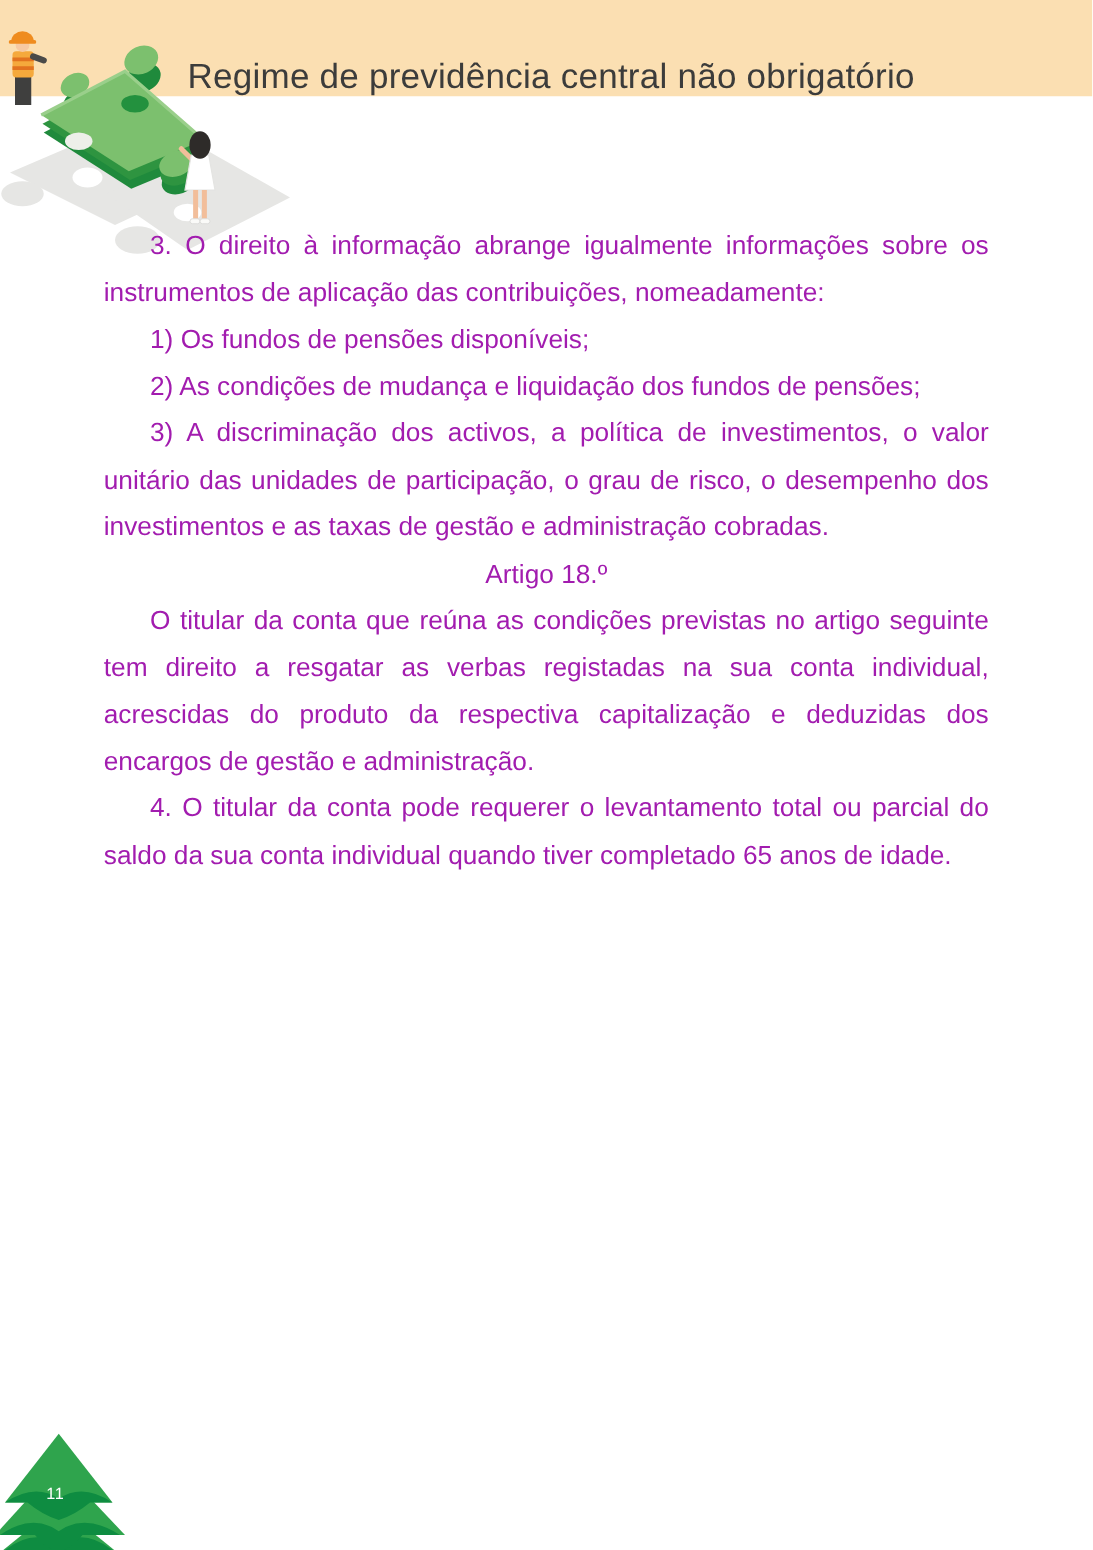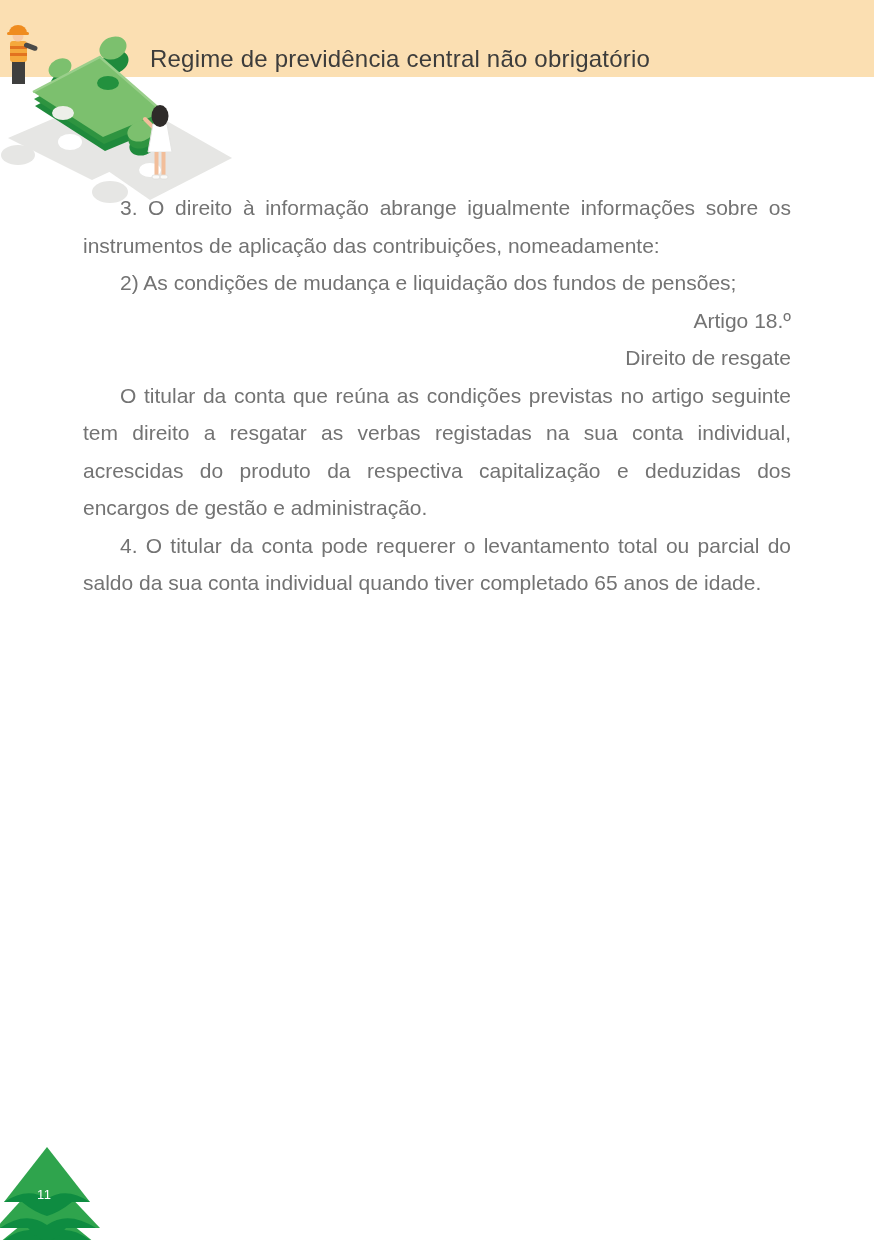--- a/index.html
+++ b/index.html
@@ -6,35 +6,34 @@
   .page {
     position:relative; width:874px; height:1240px; overflow:hidden;
     background:#ffffff; font-family:"Liberation Sans", sans-serif;
   }
   .band {
     position:absolute; left:0; top:0; width:874px; height:77px;
     background:#FBDFB2;
   }
   .title {
     position:absolute; left:150px; top:45px; margin:0;
-    font-size:24px; font-weight:normal; color:#3C3C3B; letter-spacing:0.2px;
+    font-size:28px; font-weight:normal; color:#3C3C3B; letter-spacing:0.2px;
     white-space:nowrap;
   }
   .puzzle-svg { position:absolute; left:0; top:20px; }
   .content {
     position:absolute; left:83px; top:178px; width:708px;
-    font-size:21px; line-height:37.5px; color:#737373;
+    font-size:21px; line-height:37.5px; color:#a21caf;
     text-align:justify;
-    margin-top:11px;
   }
   .content p, .content h2 {
     margin:0; padding:0; font-size:21px; font-weight:normal; line-height:37.5px;
   }
   .para { text-indent:37px; }
-  .heading { text-align:right; text-indent:0; }
+  .heading { text-align:center; text-indent:0; }
   .space-before { margin-top:37.5px; }
   .tree-svg { position:absolute; left:0; top:1142px; }
   .pageno {
     position:absolute; left:37px; top:1187px;
     font-size:13px; font-weight:normal; color:#ffffff; letter-spacing:0.5px;
   }
 </style>
 </head>
 <body>
 
@@ -92,23 +91,24 @@
       <ellipse cx="160" cy="96" rx="8.5" ry="11" fill="#2E2B29"></ellipse>
       <rect x="154.5" y="132" width="4" height="24" fill="#F2BE9A"></rect>
       <rect x="161.5" y="132" width="4" height="24" fill="#F2BE9A"></rect>
       <rect x="152" y="155" width="8" height="4" rx="2" fill="#FAFAF8" stroke="#DDDDDB" stroke-width="0.8"></rect>
       <rect x="160" y="155" width="8" height="4" rx="2" fill="#FAFAF8" stroke="#DDDDDB" stroke-width="0.8"></rect>
     </g>
   </svg>
 
   <main class="content">
     <p class="para">3. O direito à informação abrange igualmente informações sobre os instrumentos de aplicação das contribuições, nomeadamente:</p>
+    <p class="para">1) Os fundos de pensões disponíveis;</p>
     <p class="para">2) As condições de mudança e liquidação dos fundos de pensões;</p>
+    <p class="para">3) A discriminação dos activos, a política de investimentos, o valor unitário das unidades de participação, o grau de risco, o desempenho dos investimentos e as taxas de gestão e administração cobradas.</p>
     <h2 class="heading space-before">Artigo 18.º</h2>
-    <h2 class="heading">Direito de resgate</h2>
     <p class="para">O titular da conta que reúna as condições previstas no artigo seguinte tem direito a resgatar as verbas registadas na sua conta individual, acrescidas do produto da respectiva capitalização e deduzidas dos encargos de gestão e administração.</p>
     <p class="para">4. O titular da conta pode requerer o levantamento total ou parcial do saldo da sua conta individual quando tiver completado 65 anos de idade.</p>
   </main>
 
   <svg class="tree-svg" width="120" height="98" viewBox="0 0 120 98" aria-hidden="true">
 
     <g>
       <polygon points="47,62 116,118 -22,118" fill="#2FA44D"></polygon>
       <path d="M4,98 Q28,80 47,94 Q66,80 90,98 L72,98 Q60,108 47,112 Q34,108 22,98 Z" fill="#0E8C41"></path>
     </g>

